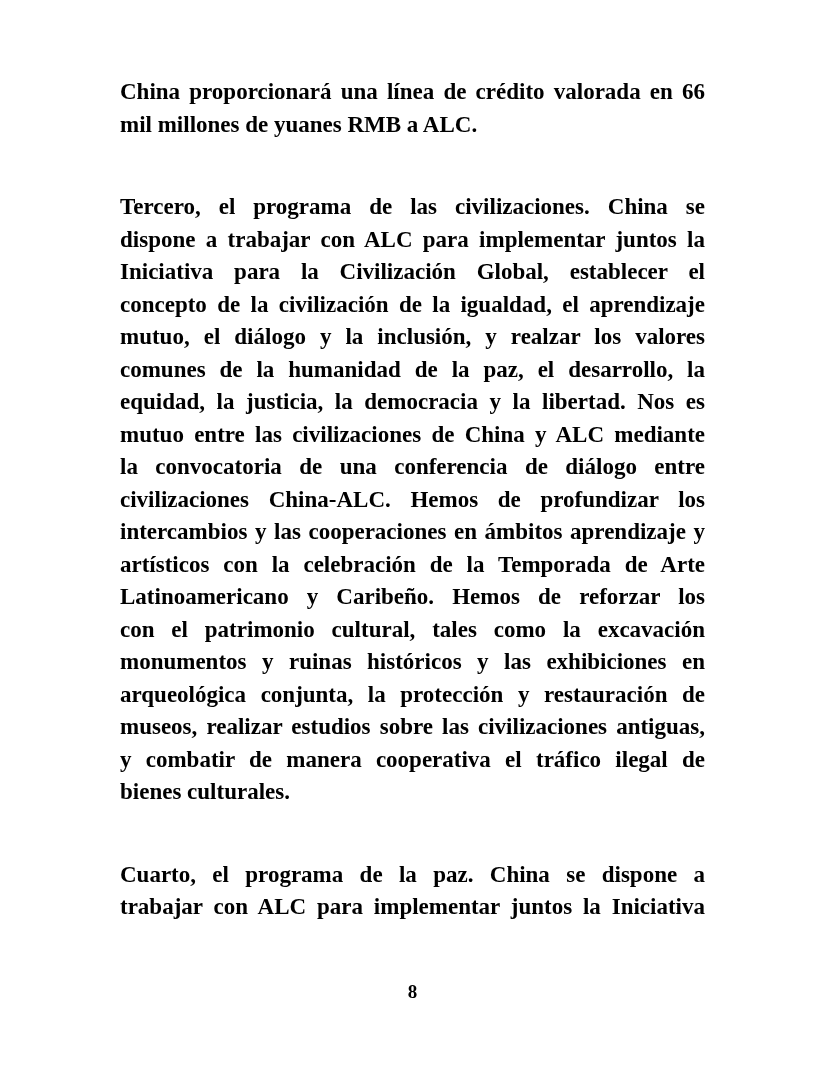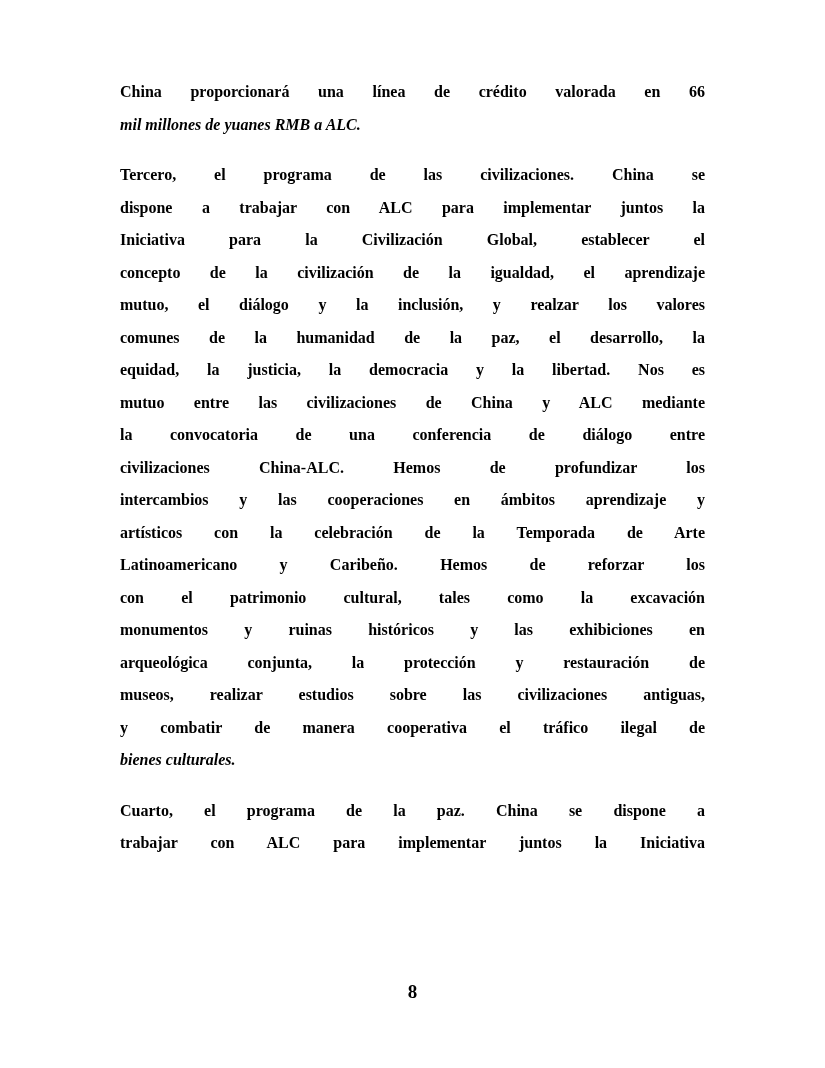--- a/index.html
+++ b/index.html
@@ -17,36 +17,35 @@
   .page {
     position: absolute;
     inset: 0;
     background: #ffffff;
     color: #000000;
   }
   .content {
     box-sizing: border-box;
     padding: 76px 120px 0 120px;
     font-weight: bold;
-    font-size: 16px;
+    font-size: 23px;
     line-height: 32.5px;
     color: #000000;
   }
   .paragraph + .paragraph {
-    margin-top: 18px;
+    margin-top: 50px;
   }
   .line {
     text-align: justify;
     text-align-last: justify;
     white-space: normal;
   }
   .line.line-final {
     text-align: left;
     text-align-last: auto;
-    font-style: italic;
   }
   .page-footer {
     position: absolute;
     left: 0;
     right: 0;
     top: 982px;
     text-align: center;
     font-weight: bold;
     font-size: 19px;
     line-height: 19px;

